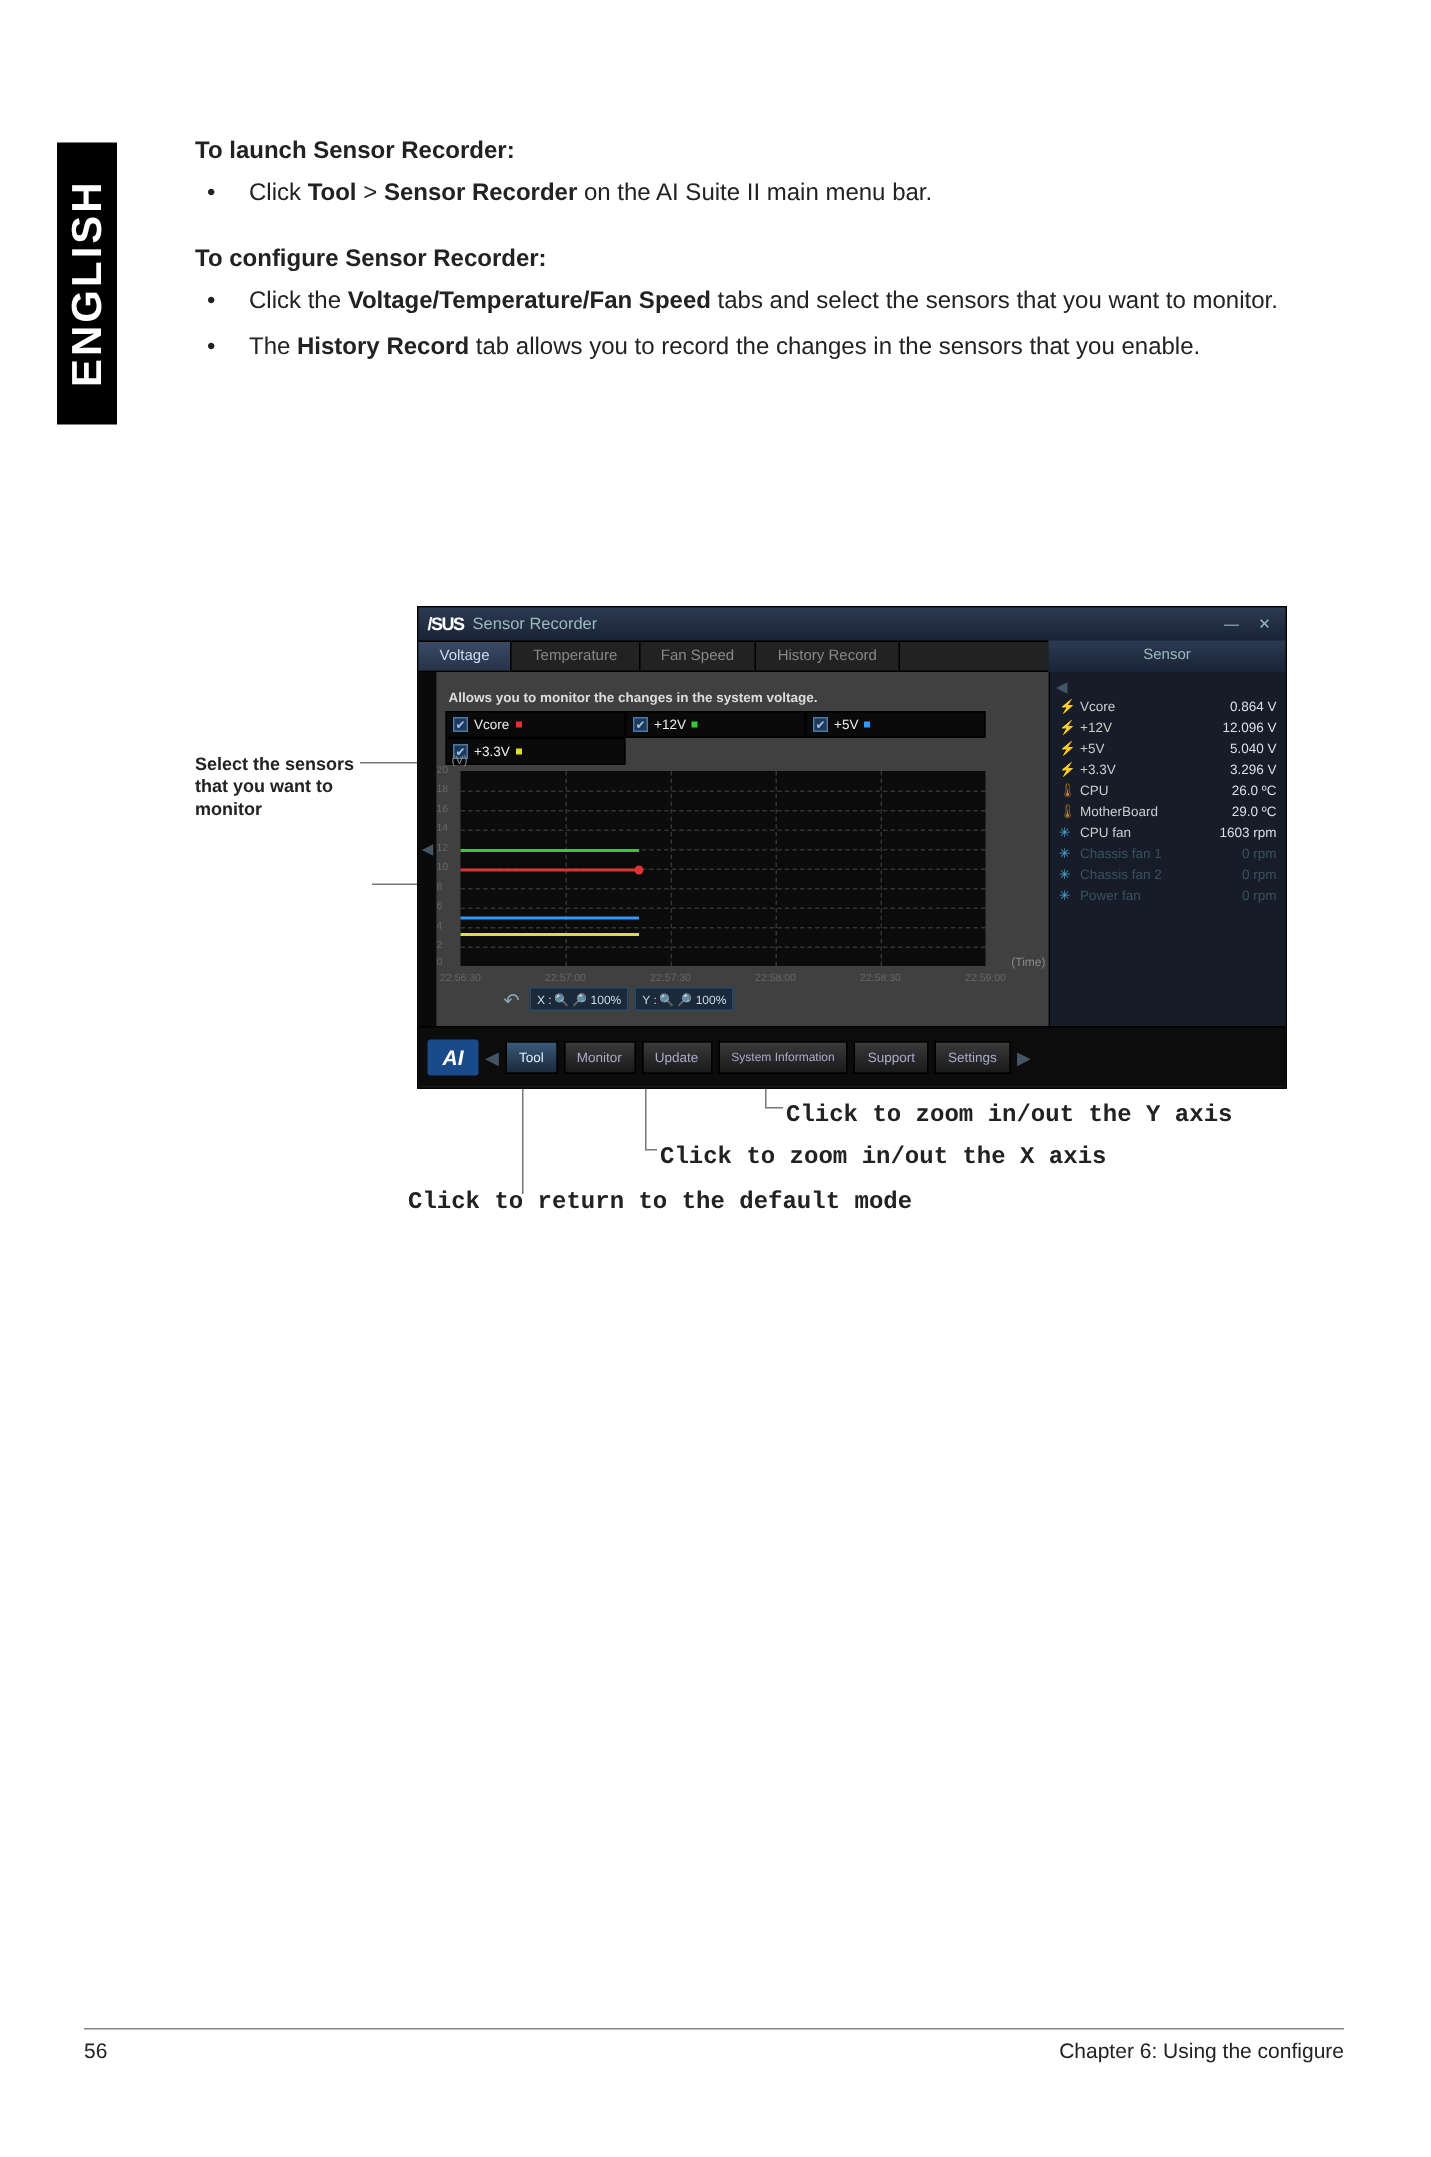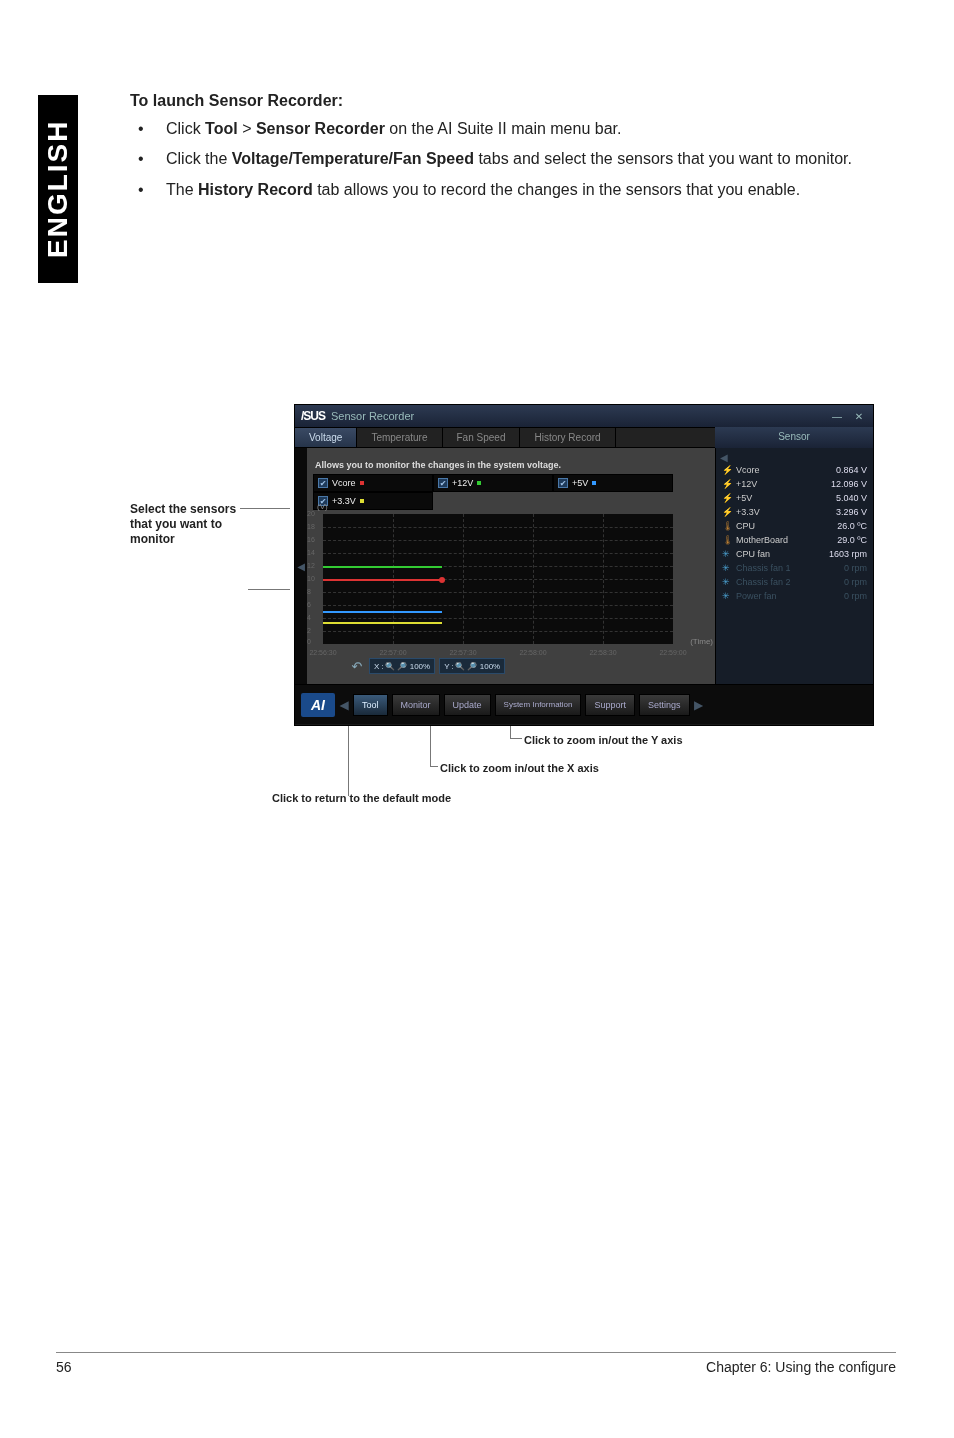--- a/index.html
+++ b/index.html
@@ -26,25 +26,25 @@
   ul.instr li .txt { flex: 1; }
   .bold { font-weight: bold; }
 
   .diagram-area {
     position: absolute; left: 130px; top: 404px; width: 770px; height: 420px;
   }
 
   
   .anno { position:absolute; font-size:12px; font-weight:bold; color:#222; line-height:1.25; }
   .anno-line { position:absolute; background:#777; height:1px; }
-  .bottom-anno { font-size:11px; font-weight:bold; color:#222; }
+  .bottom-anno { font-size:16px; font-weight:bold; color:#222;font-family:Liberation Mono, monospace; }
 
   
   .appwin {
-    position: absolute; left: 164px; top: 0; width: 580px; height: 322px;
+    position: absolute; left: 148px; top: 0; width: 580px; height: 322px;
     background: #1a1a1a; border: 1px solid #000; font-size: 10px; color: #ccc;
   }
   .titlebar {
     height: 22px; background: linear-gradient(#2d3a52,#1a2336);
     display: flex; align-items: center; padding: 0 6px; gap: 6px;
   }
   .logo { color:#fff; font-weight:bold; font-size:12px; letter-spacing:-1px; }
   .titlebar .title { color:#9bb; font-size:11px; }
   .titlebar .spacer { flex:1; }
   .winbtn { width:16px; height:14px; color:#9bb; display:flex; align-items:center; justify-content:center; cursor:pointer; }
@@ -109,20 +109,21 @@
   <p class="subhead">To launch Sensor Recorder:</p>
   <ul class="instr">
     <li>
       <span class="bullet">•</span>
       <span class="txt">
         <span>Click </span><span class="bold">Tool</span><span> &gt; </span><span class="bold">Sensor Recorder</span><span> on the AI Suite II main menu bar.</span>
       </span>
     </li>
   </ul>
 
+  <p class="subhead" style="margin-top:24px">To configure Sensor Recorder:</p>
   <ul class="instr">
     <li>
       <span class="bullet">•</span>
       <span class="txt">
         <span>Click the </span><span class="bold">Voltage/Temperature/Fan Speed</span><span> tabs and select the sensors that you want to monitor.</span>
       </span>
     </li>
     <li>
       <span class="bullet">•</span>
       <span class="txt">

